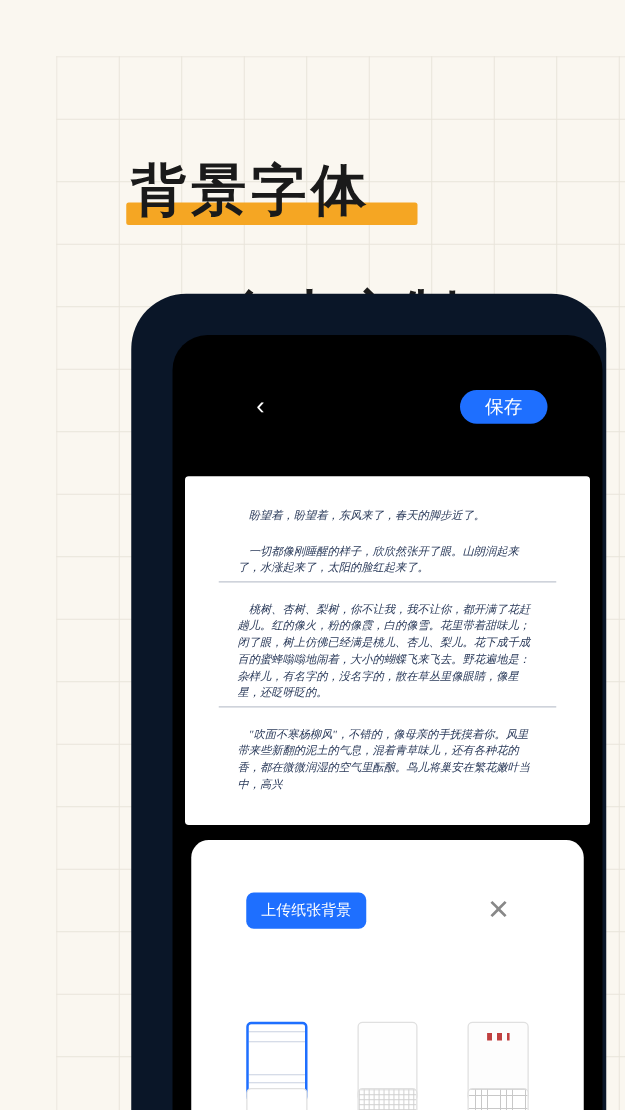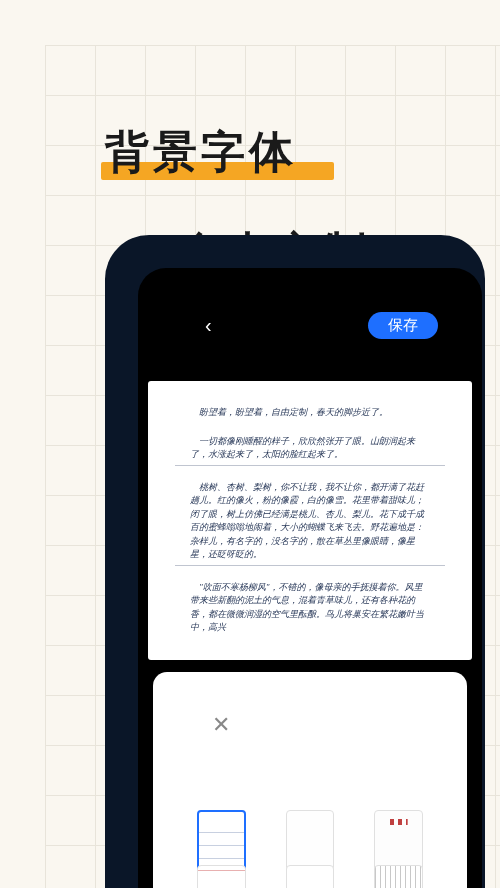--- a/index.html
+++ b/index.html
@@ -297,31 +297,32 @@
 
     <div class="top-bar">
       <div class="back-btn">
         <span>‹</span>
       </div>
       <button class="save-btn">保存</button>
     </div>
 
     <div class="doc-preview">
       <div class="doc-text" id="doc-text-container">
-          <p class="indent">盼望着，盼望着，自由定制，春天的脚步近了。</p>
+          <p class="indent">盼望着，盼望着，东风来了，春天的脚步近了。</p>
           <p class="indent">一切都像刚睡醒的样子，欣欣然张开了眼。山朗润起来了，水涨起来了，太阳的脸红起来了。</p>
           <hr class="doc-hr">
           <p class="indent">桃树、杏树、梨树，你不让我，我不让你，都开满了花赶趟儿。红的像火，粉的像霞，白的像雪。花里带着甜味儿；闭了眼，树上仿佛已经满是桃儿、杏儿、梨儿。花下成千成百的蜜蜂嗡嗡地闹着，大小的蝴蝶飞来飞去。野花遍地是：杂样儿，有名字的，没名字的，散在草丛里像眼睛，像星星，还眨呀眨的。</p>
           <hr class="doc-hr">
           <p class="indent">"吹面不寒杨柳风"，不错的，像母亲的手抚摸着你。风里带来些新翻的泥土的气息，混着青草味儿，还有各种花的香，都在微微润湿的空气里酝酿。鸟儿将巢安在繁花嫩叶当中，高兴</p>
         </div>
     </div>
 
     <div class="bottom-sheet">
       <div class="sheet-header">
+        <button class="upload-btn">上传纸张背景</button>
         <div class="close-btn">
           <span>✕</span>
         </div>
       </div>
       <div class="bg-grid" id="bg-grid-container">
           <div class="bg-option paper-lined-blue selected"></div>
           <div class="bg-option paper-blank"></div>
           <div class="bg-option paper-letterhead"></div>
           <div class="bg-option paper-lined-red"></div>
           <div class="bg-option paper-grid-small"></div>

